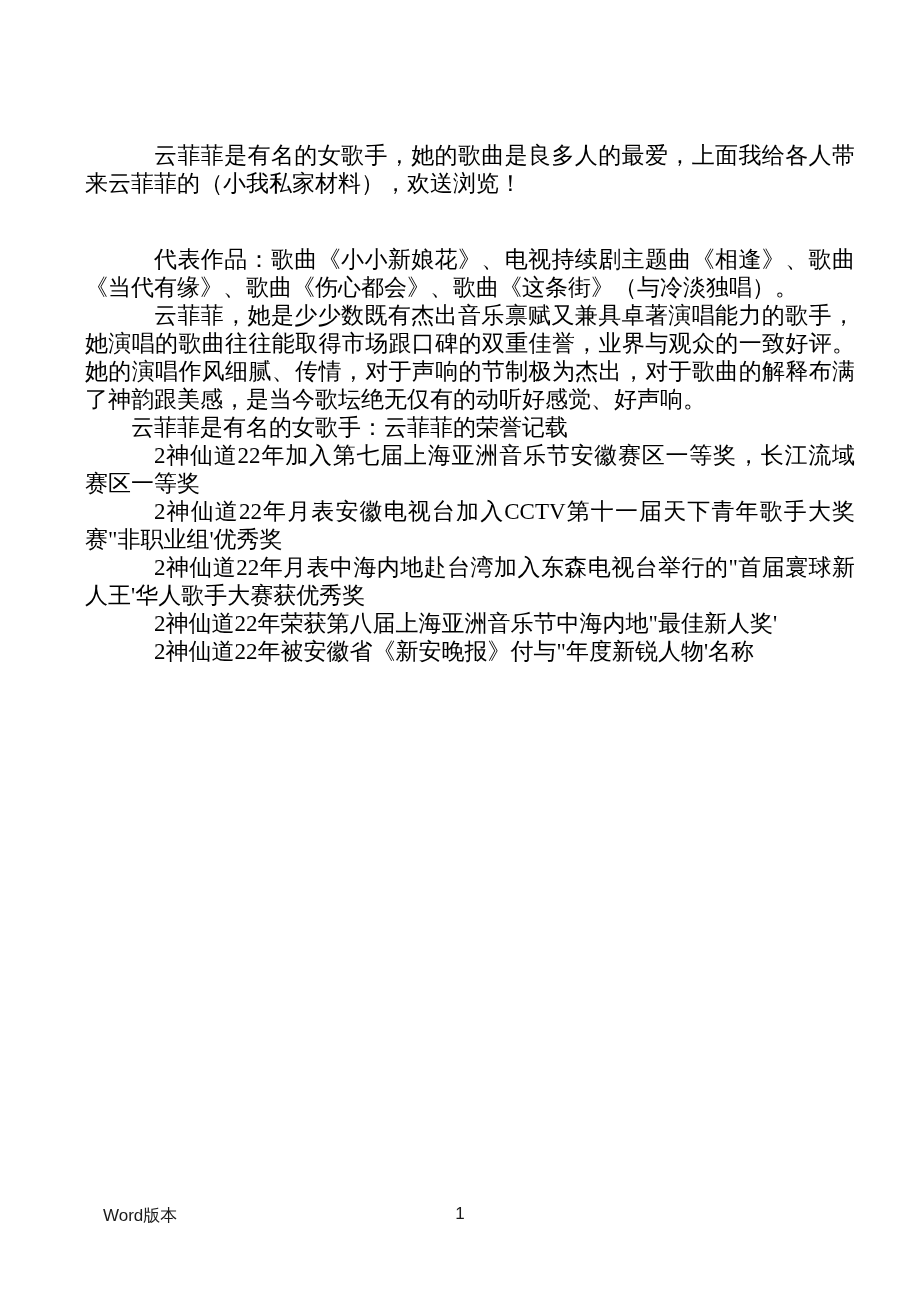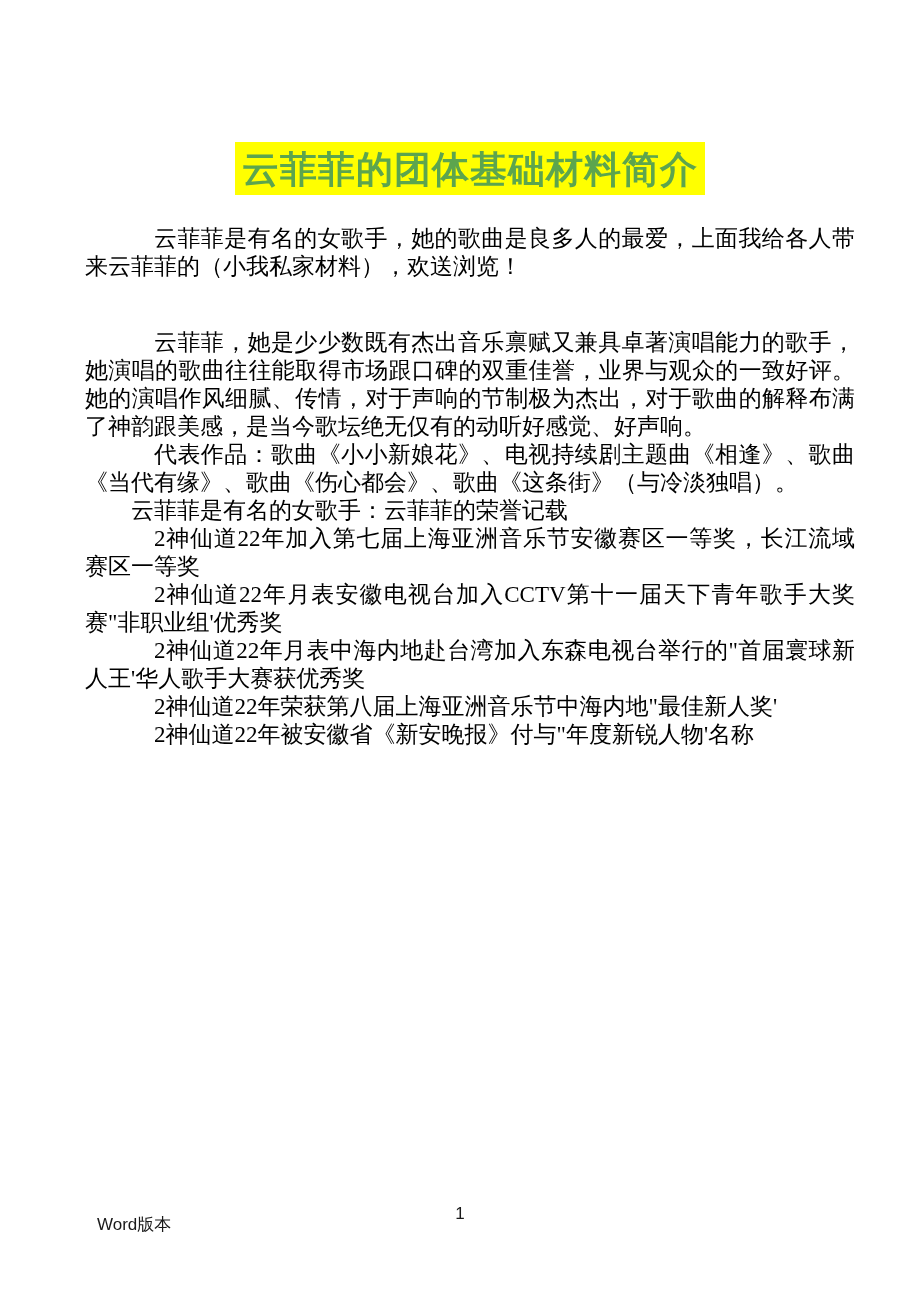--- a/index.html
+++ b/index.html
@@ -49,44 +49,42 @@
     left: 0;
     right: 0;
     top: 1204px;
     height: 26px;
     font-family: "Liberation Sans", "DejaVu Sans", sans-serif;
     font-size: 17px;
     color: #1a1a1a;
   }
   .footer .footer-left {
     position: absolute;
-    left: 97px;
+    left: 103px;
     top: 0;
-    margin-top: 9px;
   }
   .footer .footer-page {
     position: absolute;
     left: 0;
     right: 0;
     text-align: center;
     top: 0;
   }
 </style>
 </head>
 <body>
 
 <div class="page">
   <div class="doc">
 
-    <h1 class="title-line"><span class="hl" style="background: rgb(255, 255, 0); color: rgb(92, 165, 78);">云菲菲的团体基础材料简介</span></h1>
 
     <p class="para">云菲菲是有名的女歌手，她的歌曲是良多人的最爱，上面我给各人带来云菲菲的（小我私家材料），欢送浏览！</p>
     <p class="blank"></p>
+    <p class="para">代表作品：歌曲《小小新娘花》、电视持续剧主题曲《相逢》、歌曲《当代有缘》、歌曲《伤心都会》、歌曲《这条街》（与冷淡独唱）。</p>
     <p class="para">云菲菲，她是少少数既有杰出音乐禀赋又兼具卓著演唱能力的歌手，她演唱的歌曲往往能取得市场跟口碑的双重佳誉，业界与观众的一致好评。她的演唱作风细腻、传情，对于声响的节制极为杰出，对于歌曲的解释布满了神韵跟美感，是当今歌坛绝无仅有的动听好感觉、好声响。</p>
-    <p class="para">代表作品：歌曲《小小新娘花》、电视持续剧主题曲《相逢》、歌曲《当代有缘》、歌曲《伤心都会》、歌曲《这条街》（与冷淡独唱）。</p>
     <p class="head">云菲菲是有名的女歌手：云菲菲的荣誉记载</p>
     <p class="para">2神仙道22年加入第七届上海亚洲音乐节安徽赛区一等奖，长江流域赛区一等奖</p>
     <p class="para">2神仙道22年月表安徽电视台加入CCTV第十一届天下青年歌手大奖赛"非职业组'优秀奖</p>
     <p class="para">2神仙道22年月表中海内地赴台湾加入东森电视台举行的"首届寰球新人王'华人歌手大赛获优秀奖</p>
     <p class="para">2神仙道22年荣获第八届上海亚洲音乐节中海内地"最佳新人奖'</p>
     <p class="para">2神仙道22年被安徽省《新安晚报》付与"年度新锐人物'名称</p>
 
   </div>
 
   <div class="footer">

